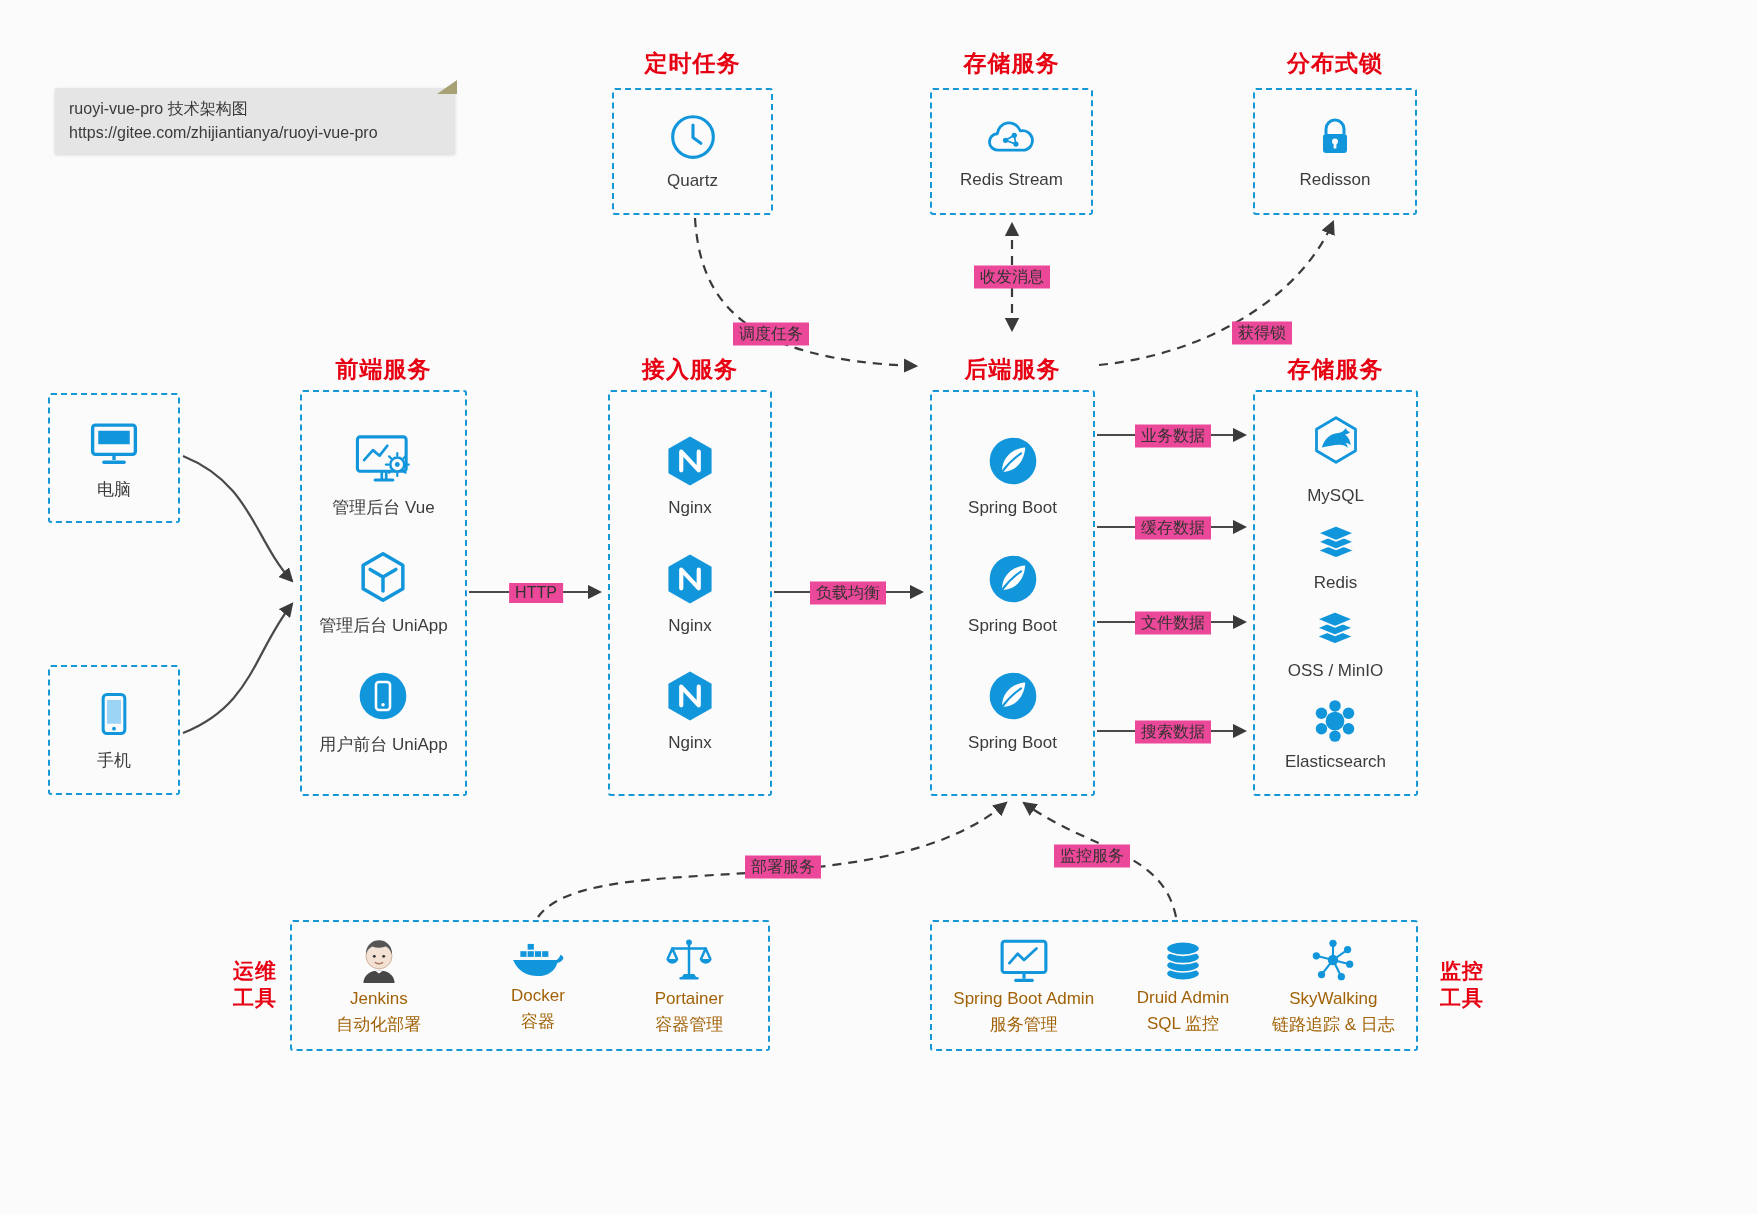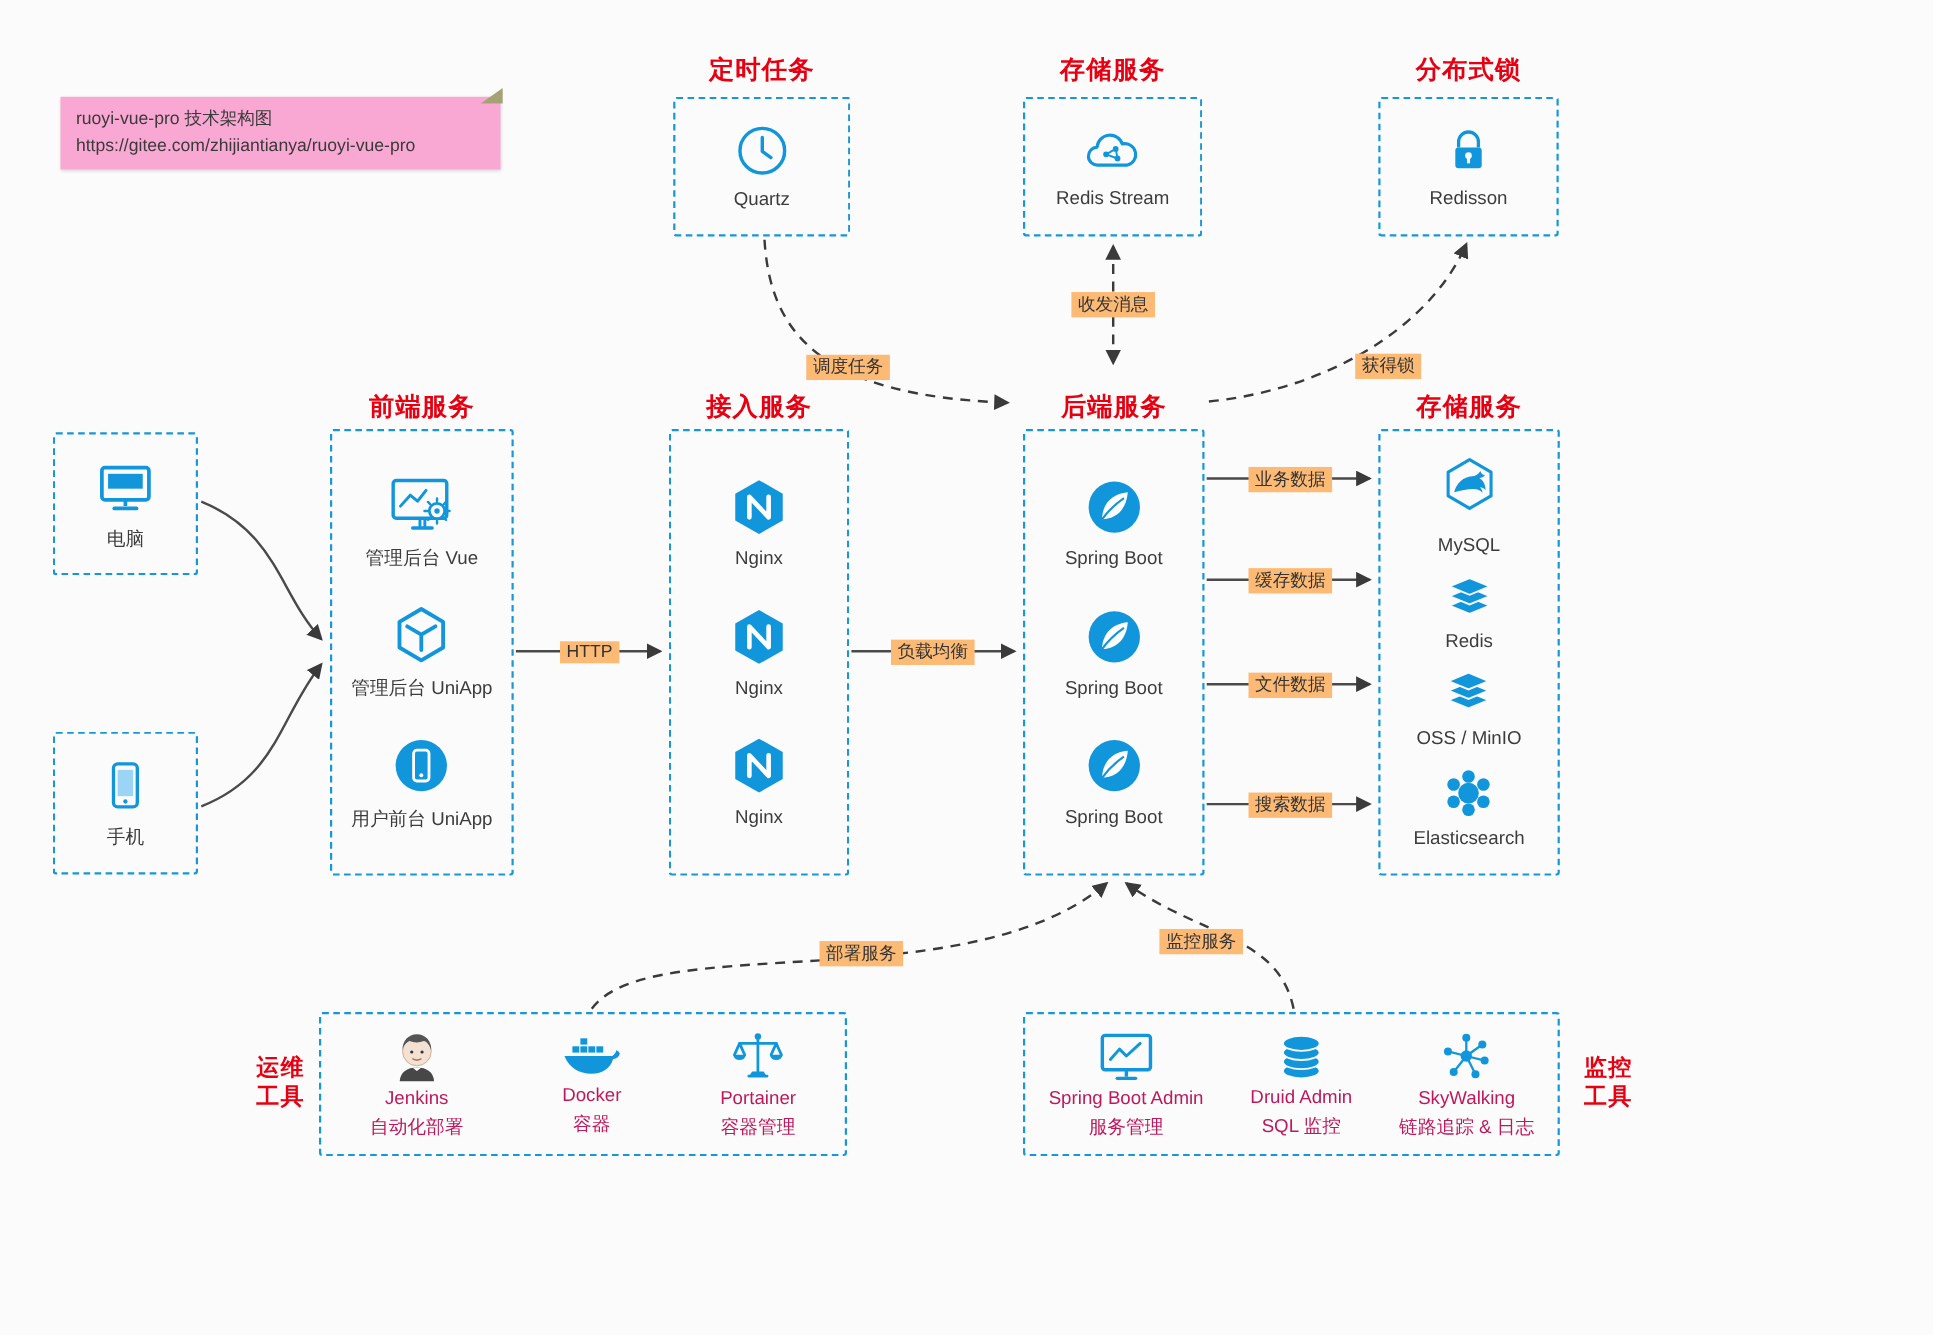--- a/index.html
+++ b/index.html
@@ -1,44 +1,44 @@
 <!DOCTYPE html>
 <html><head>
 <meta charset="utf-8">
 <style>
   * { margin:0; padding:0; box-sizing:border-box; }
   html,body { background:#fff; }
   body { font-family:"Liberation Sans","DejaVu Sans",sans-serif; }
   .canvas { position:relative; width:1757px; height:1214px; background:#fbfbfb; overflow:hidden; }
   .edges { position:absolute; left:0; top:0; pointer-events:none; }
 
-  .sticky-note { position:absolute; left:55px; top:88px; width:400px; background:#f9a8d4;
+  .sticky-note { position:absolute; left:55px; top:88px; width:400px; background:#e5e5e5;
                  padding:9px 14px; font-size:16px; color:#3a3a3a; line-height:1.5;
                  box-shadow:0 1px 3px rgba(0,0,0,.15); }
   .sticky-note .fold { position:absolute; right:-2px; top:-8px; width:0; height:0;
                  border-style:solid; border-width:0 0 14px 20px;
                  border-color:transparent transparent #a7a276 transparent; }
 
   .group-title { position:absolute; color:#e60012; font-size:23px; font-weight:bold;
                  text-align:center; letter-spacing:1px; }
   .side-title  { position:absolute; color:#e60012; font-size:21px; font-weight:bold;
                  text-align:center; line-height:1.3; letter-spacing:1px; }
 
   .dashed-box { position:absolute; border:2px dashed #1697d6; border-radius:3px; }
   .center-box { display:flex; align-items:center; justify-content:center; }
   .vstack { display:flex; flex-direction:column; align-items:center; justify-content:space-evenly; padding:8px 0; }
   .hstack { display:flex; align-items:center; justify-content:space-around; }
 
   .node { display:flex; flex-direction:column; align-items:center; gap:9px; }
   .node-label { font-size:17px; color:#3c3c3c; white-space:nowrap; }
 
   .tool-node { display:flex; flex-direction:column; align-items:center; gap:3px; }
-  .tool-label { font-size:17px; color:#be185d; line-height:1.35; text-align:center; white-space:nowrap; }
-
-  .edge-label { position:absolute; transform:translate(-50%,-50%); background:#fdba74;
+  .tool-label { font-size:17px; color:#a16207; line-height:1.35; text-align:center; white-space:nowrap; }
+
+  .edge-label { position:absolute; transform:translate(-50%,-50%); background:#ec4899;
                 color:#333; font-size:16px; padding:1px 6px; white-space:nowrap; }
   .icon { display:flex; align-items:center; justify-content:center; }
 </style>
 </head>
 <body>
 
 <div class="canvas">
 
   <svg class="edges" width="1757" height="1214">
     <defs>

